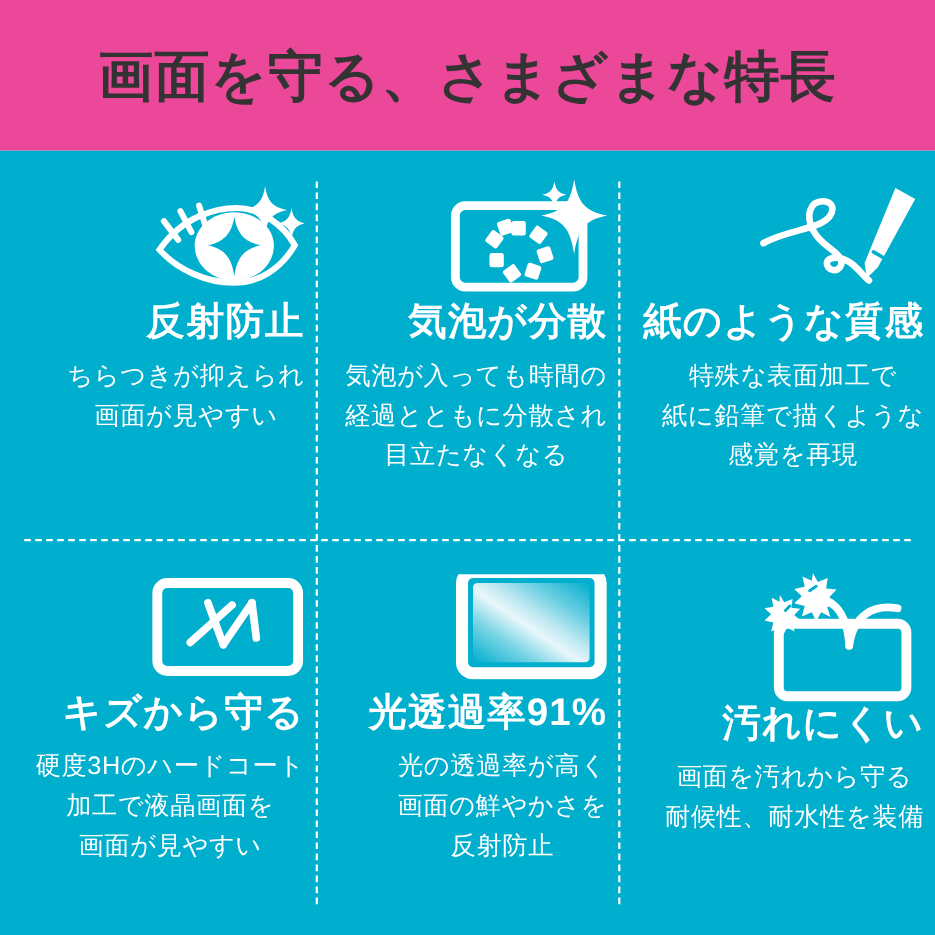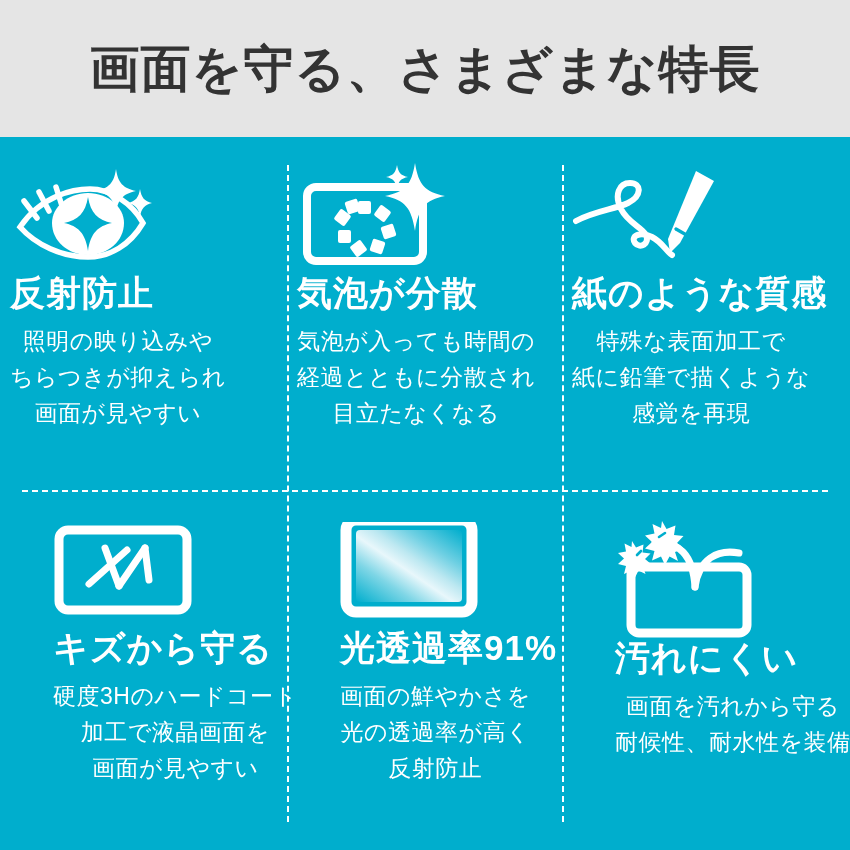--- a/index.html
+++ b/index.html
@@ -19,21 +19,21 @@
     height: 850px;
     background: #ffffff;
   }
   
   .header {
     position: absolute;
     left: 0;
     top: 0;
     width: 850px;
     height: 137px;
-    background: #e5e5e5;
+    background: #ec4899;
     display: flex;
     align-items: center;
     justify-content: center;
   }
   .header-title {
     font-size: 50px;
     font-weight: bold;
     color: #333333;
     letter-spacing: 1px;
     white-space: nowrap;
@@ -52,21 +52,21 @@
     position: absolute;
     inset: 0;
     display: grid;
     grid-template-columns: 287px 275px 288px;
     grid-template-rows: 353px 360px;
   }
   .cell {
     position: relative;
     display: flex;
     flex-direction: column;
-    align-items: flex-start;
+    align-items: flex-end;
     box-sizing: border-box;
     padding: 24px 10px 0 10px;
   }
   .cell.row2 { padding-top: 26px; margin-left: 43px; }
   
   .divider-v {
     position: absolute;
     top: 28px;
     width: 0;
     height: 657px;
@@ -139,21 +139,20 @@
               <path d="M46 22 L52 41"></path>
             </g>
             <path d="M78 28 C98 28, 114 42, 114 58 C114 76, 98 90, 78 90 C58 90, 42 76, 42 58 C42 42, 58 28, 78 28 Z" fill="#ffffff"></path>
             <path d="M78 32 C80.5 48, 88 55, 102 58 C88 61, 80.5 68, 78 86 C75.5 68, 68 61, 54 58 C68 55, 75.5 48, 78 32 Z" fill="#00aecd"></path>
             <path d="M106 4 C108 18, 113 23, 126 26 C113 29, 108 34, 106 48 C104 34, 99 29, 86 26 C99 23, 104 18, 106 4 Z" fill="#ffffff"></path>
             <path d="M130 24 C131.4 33, 134.5 36, 142 38 C134.5 40, 131.4 43, 130 52 C128.6 43, 125.5 40, 118 38 C125.5 36, 128.6 33, 130 24 Z" fill="#ffffff"></path>
           </svg>
         </div>
         <div class="feat-title">反射防止</div>
         <div class="feat-desc">
-          <span class="ln">照明の映り込みや</span>
           <span class="ln">ちらつきが抑えられ</span>
           <span class="ln">画面が見やすい</span>
         </div>
       </div>
 
       <div class="cell">
         <div class="icon-wrap">
           <svg width="148" height="104" viewBox="0 0 148 104">
             <rect x="10" y="24" width="116" height="74" rx="9" ry="9" fill="none" stroke="#ffffff" stroke-width="8"></rect>
             <g fill="#ffffff">
@@ -226,22 +225,22 @@
                 <stop offset="74%" stop-color="#6fd0e3"></stop>
                 <stop offset="100%" stop-color="#00aecd"></stop>
               </linearGradient>
             </defs>
             <rect x="16" y="8" width="106" height="72" rx="4" ry="4" fill="url(#sheen)"></rect>
             <rect x="6" y="-2" width="126" height="92" rx="10" ry="10" fill="none" stroke="#ffffff" stroke-width="11"></rect>
           </svg>
         </div>
         <div class="feat-title">光透過率91%</div>
         <div class="feat-desc">
+          <span class="ln">光の透過率が高く</span>
           <span class="ln">画面の鮮やかさを</span>
-          <span class="ln">光の透過率が高く</span>
           <span class="ln">反射防止</span>
         </div>
       </div>
 
       <div class="cell row2">
         <div class="icon-wrap tall">
           <svg width="148" height="124" viewBox="0 0 148 124">
             <rect x="16" y="52" width="116" height="66" rx="8" ry="8" fill="none" stroke="#ffffff" stroke-width="9"></rect>
             <path d="M40 28 C64 26, 78 40, 80 72" fill="none" stroke="#ffffff" stroke-width="7" stroke-linecap="round"></path>
             <path d="M80 72 C84 44, 102 34, 124 38" fill="none" stroke="#ffffff" stroke-width="7" stroke-linecap="round"></path>

